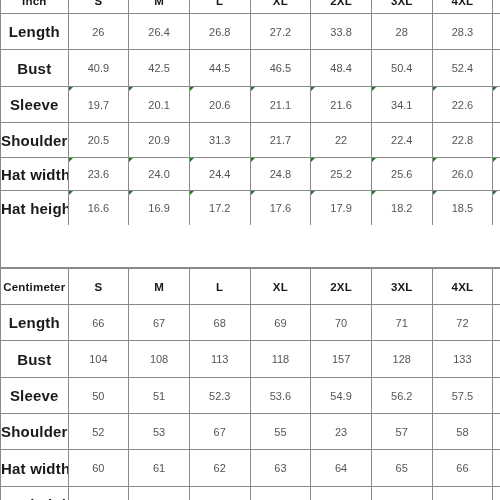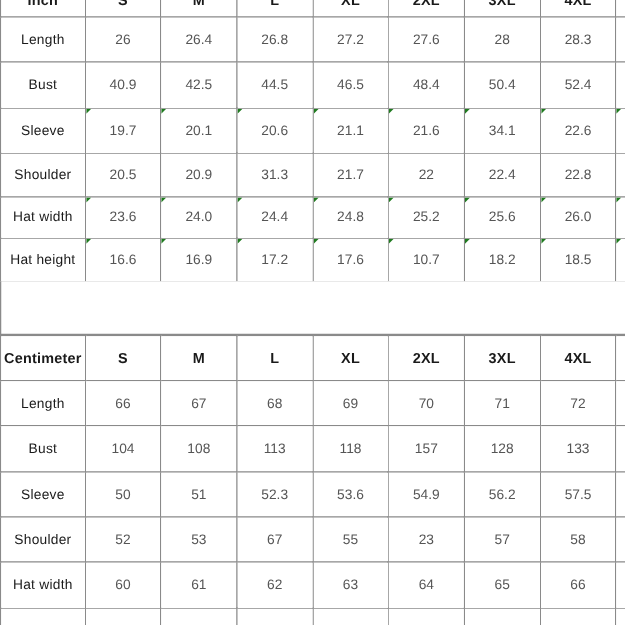--- a/index.html
+++ b/index.html
@@ -47,23 +47,23 @@
   
   .hdr-cell {
     font-weight: bold;
     color: #1a1a1a;
     font-size: 11.5px;
     letter-spacing: 0.2px;
   }
 
   
   .row-label {
-    font-weight: normal;
+    font-weight: bold;
     color: #1a1a1a;
-    font-size: 11px;
+    font-size: 15px;
     letter-spacing: 0.2px;
   }
 
   
   .data-cell {
     color: #555555;
     font-size: 11px;
     font-weight: normal;
   }
 
@@ -118,21 +118,21 @@
         <td class="hdr-cell">4XL</td>
         <td class="hdr-cell">5XL</td>
       </tr>
 
       <tr style="height:36px;">
         <td class="row-label">Length</td>
         <td class="data-cell">26</td>
         <td class="data-cell">26.4</td>
         <td class="data-cell">26.8</td>
         <td class="data-cell">27.2</td>
-        <td class="data-cell">27.6</td>
+        <td class="data-cell">33.8</td>
         <td class="data-cell">28</td>
         <td class="data-cell">28.3</td>
         <td class="data-cell">28.7</td>
       </tr>
 
       <tr style="height:37px;">
         <td class="row-label">Bust</td>
         <td class="data-cell">40.9</td>
         <td class="data-cell">42.5</td>
         <td class="data-cell">44.5</td>
@@ -178,21 +178,21 @@
         <td class="data-cell marked">26.0</td>
         <td class="data-cell marked">26.4</td>
       </tr>
 
       <tr style="height:35px;">
         <td class="row-label">Hat height</td>
         <td class="data-cell marked">16.6</td>
         <td class="data-cell marked">16.9</td>
         <td class="data-cell marked">17.2</td>
         <td class="data-cell marked">17.6</td>
-        <td class="data-cell marked">10.7</td>
+        <td class="data-cell marked">17.9</td>
         <td class="data-cell marked">18.2</td>
         <td class="data-cell marked">18.5</td>
         <td class="data-cell marked">18.8</td>
       </tr>
     </tbody>
   </table>
 
   <div class="spacer-block" style="position:absolute; top:225px; left:0;"></div>
 
   <table class="size-table" id="centimeter-table" style="position:absolute; top:268px; left:0;">

